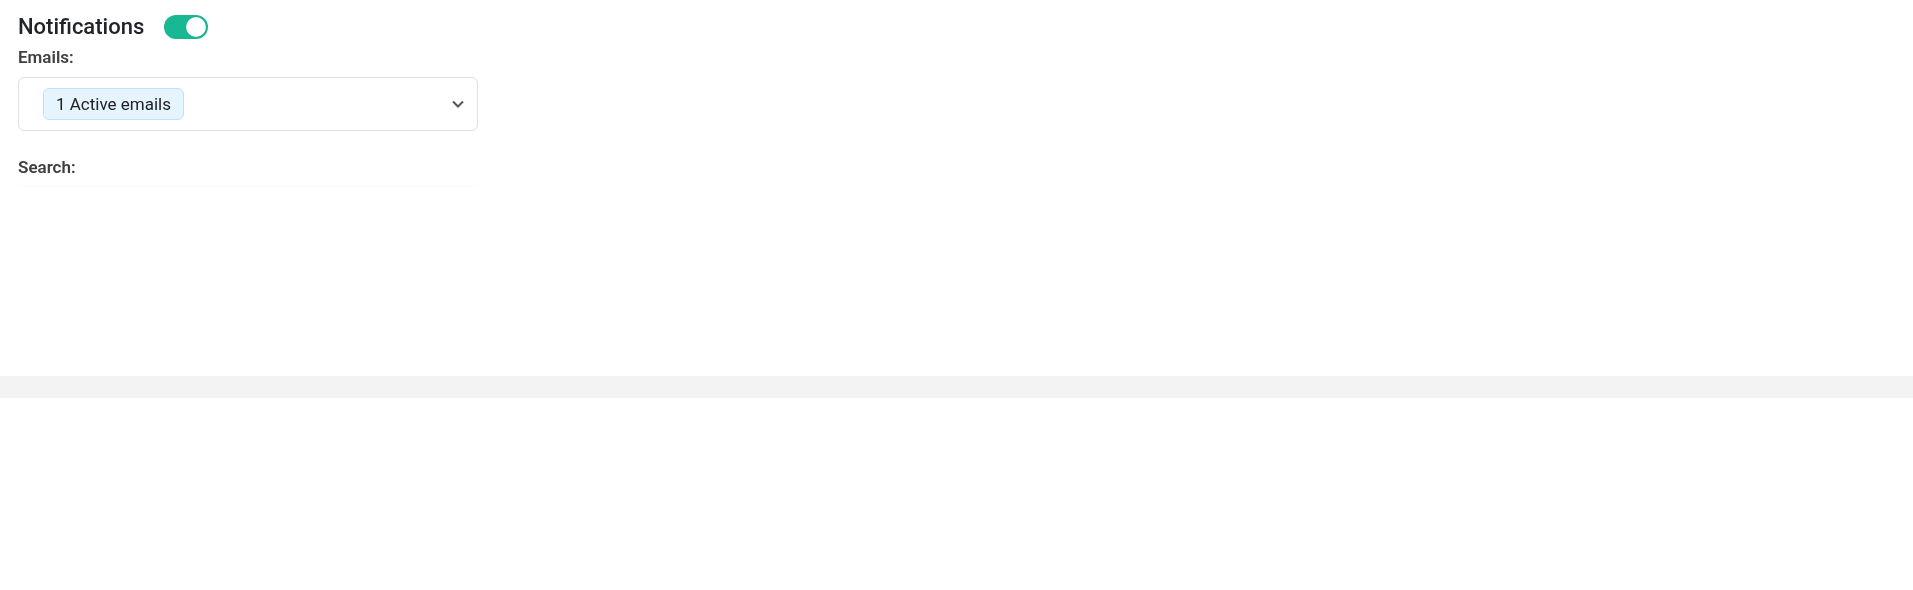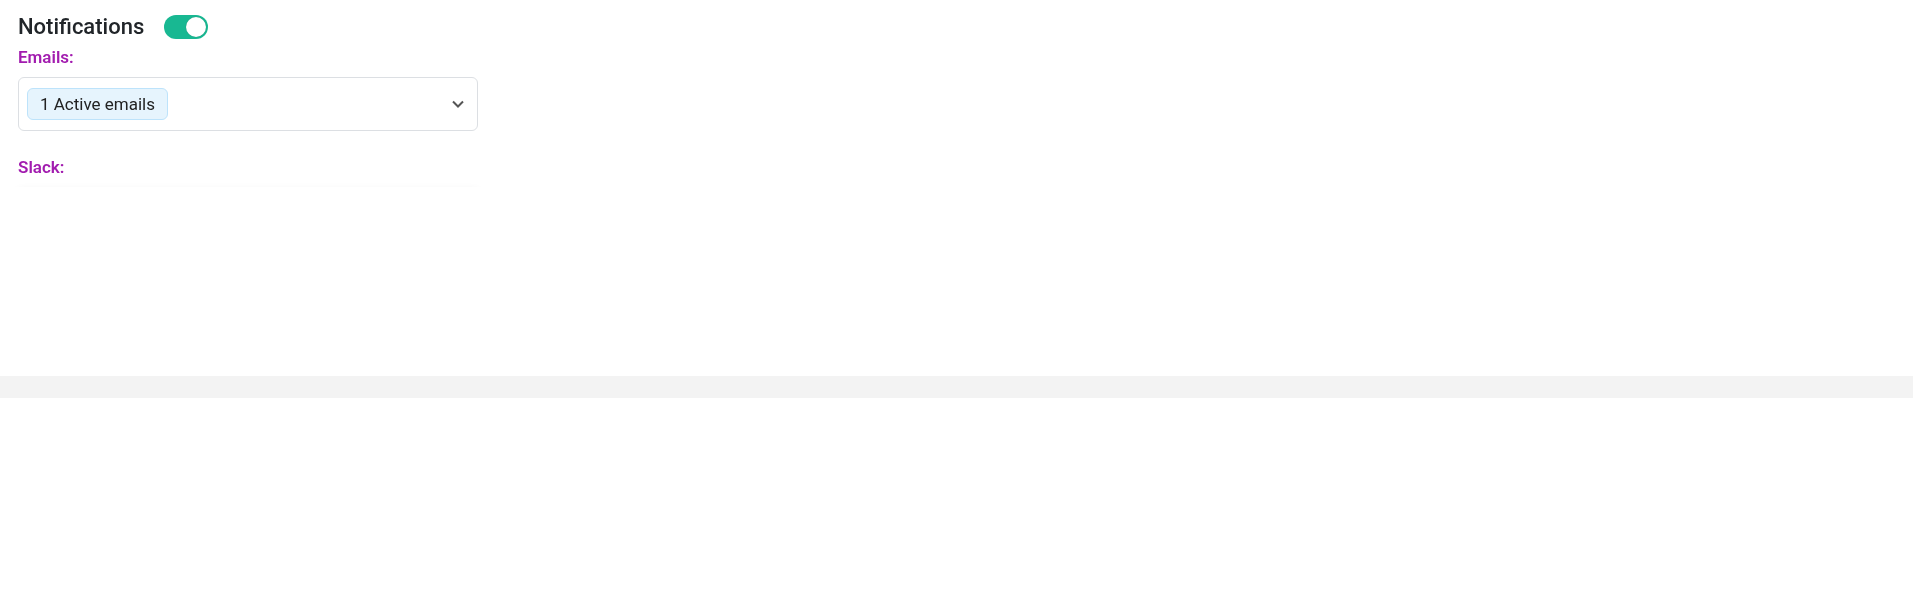--- a/index.html
+++ b/index.html
@@ -48,36 +48,36 @@
     box-shadow: 0 0 1px rgba(0,0,0,.3);
   }
   .subtext {
     color: #6c757d;
     font-size: 17px;
     margin-bottom: 28px;
   }
   .label {
     font-size: 17px;
     font-weight: 600;
-    color: #a21caf;
+    color: #404040;
     margin-bottom: 10px;
   }
   .field-block {
     margin-bottom: 26px;
   }
   .select-box {
     width: 460px;
     height: 54px;
     border: 1px solid #dcdfe3;
     border-radius: 6px;
     background: #fff;
     display: flex;
     align-items: center;
     justify-content: space-between;
-    padding: 0 12px 0 8px;
+    padding: 0 12px 0 24px;
     position: relative;
   }
   .select-box.focused {
     border-color: #2d8cff;
     box-shadow: 0 0 0 1px rgba(45,140,255,.2);
   }
   .tag {
     background: #e6f4fd;
     border: 1px solid #bde3fb;
     color: #222;
@@ -223,21 +223,21 @@
         <span class="chevron">
           <svg viewBox="0 0 12 8">
               <path d="M1 1.5 L6 6.5 L11 1.5"></path>
             </svg>
         </span>
       </span>
     </div>
   </div>
 
   <div class="field-block" style="margin-bottom:0;">
-    <div class="label">Slack:</div>
+    <div class="label">Search:</div>
 
     <div class="dropdown-wrap">
       <div class="dropdown">
         <div class="search-wrap">
           <input class="search-input" type="text" placeholder="Search" style="">
         </div>
         <div class="options">
 
           <div class="option selected">
             <span class="checkbox">

